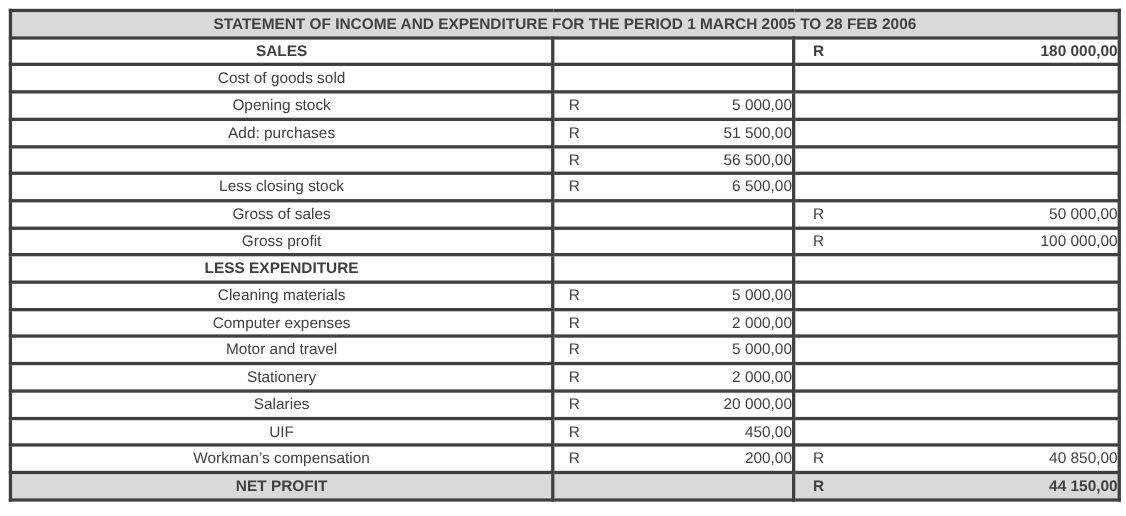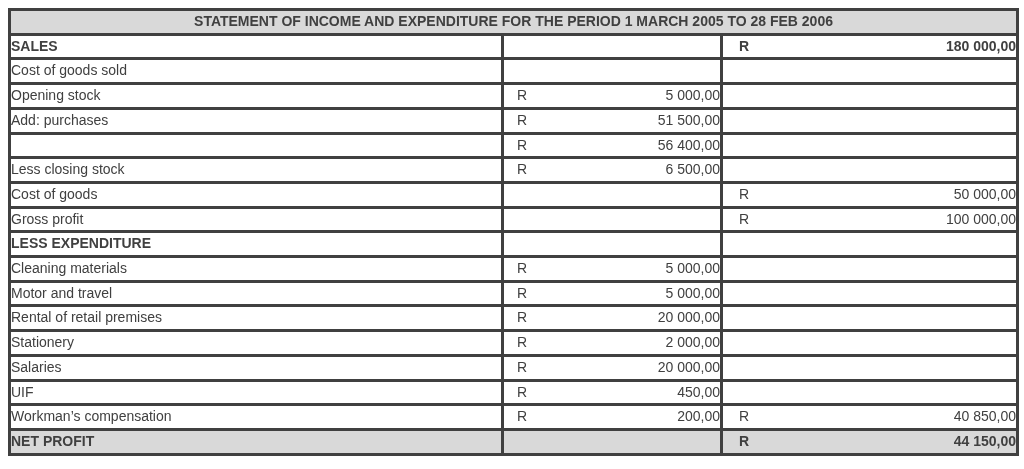--- a/index.html
+++ b/index.html
@@ -38,21 +38,21 @@
   }
   th.title-cell {
     height: 18px;
     line-height: 18px;
     background: #d9d9d9;
     font-weight: bold;
     font-size: 14.5px;
     text-align: center;
     border-bottom: 2px solid #000;
   }
-  td.c1 { text-align: left;  padding-left: 7px; }
+  td.c1 { text-align: center;  padding-left: 7px; }
   td.c2 { text-align: right; padding-right: 75px; }
   td.c3 { text-align: right; padding-right: 66px; }
   td.c2 .r { float: left; padding-left: 13px; }
   td.c3 .r { float: left; padding-left: 16px; }
   tr.bold td { font-weight: bold; }
   tr.shaded td { background: #d9d9d9; }
 </style>
 </head>
 <body>
 
@@ -84,56 +84,56 @@
           <td class="c2"><span class="r">R</span><span>5 000,00</span></td>
           <td class="c3"><span class="r"></span><span></span></td>
         </tr>
         <tr>
           <td class="c1"><span>Add: purchases</span></td>
           <td class="c2"><span class="r">R</span><span>51 500,00</span></td>
           <td class="c3"><span class="r"></span><span></span></td>
         </tr>
         <tr>
           <td class="c1"><span></span></td>
-          <td class="c2"><span class="r">R</span><span>56 400,00</span></td>
+          <td class="c2"><span class="r">R</span><span>56 500,00</span></td>
           <td class="c3"><span class="r"></span><span></span></td>
         </tr>
         <tr>
           <td class="c1"><span>Less closing stock</span></td>
           <td class="c2"><span class="r">R</span><span>6 500,00</span></td>
           <td class="c3"><span class="r"></span><span></span></td>
         </tr>
         <tr>
-          <td class="c1"><span>Cost of goods</span></td>
+          <td class="c1"><span>Gross of sales</span></td>
           <td class="c2"><span class="r"></span><span></span></td>
           <td class="c3"><span class="r">R</span><span>50 000,00</span></td>
         </tr>
         <tr>
           <td class="c1"><span>Gross profit</span></td>
           <td class="c2"><span class="r"></span><span></span></td>
           <td class="c3"><span class="r">R</span><span>100 000,00</span></td>
         </tr>
         <tr class="bold">
           <td class="c1"><span>LESS EXPENDITURE</span></td>
           <td class="c2"><span class="r"></span><span></span></td>
           <td class="c3"><span class="r"></span><span></span></td>
         </tr>
         <tr>
           <td class="c1"><span>Cleaning materials</span></td>
           <td class="c2"><span class="r">R</span><span>5 000,00</span></td>
           <td class="c3"><span class="r"></span><span></span></td>
         </tr>
         <tr>
-          <td class="c1"><span>Motor and travel</span></td>
-          <td class="c2"><span class="r">R</span><span>5 000,00</span></td>
+          <td class="c1"><span>Computer expenses</span></td>
+          <td class="c2"><span class="r">R</span><span>2 000,00</span></td>
           <td class="c3"><span class="r"></span><span></span></td>
         </tr>
         <tr>
-          <td class="c1"><span>Rental of retail premises</span></td>
-          <td class="c2"><span class="r">R</span><span>20 000,00</span></td>
+          <td class="c1"><span>Motor and travel</span></td>
+          <td class="c2"><span class="r">R</span><span>5 000,00</span></td>
           <td class="c3"><span class="r"></span><span></span></td>
         </tr>
         <tr>
           <td class="c1"><span>Stationery</span></td>
           <td class="c2"><span class="r">R</span><span>2 000,00</span></td>
           <td class="c3"><span class="r"></span><span></span></td>
         </tr>
         <tr>
           <td class="c1"><span>Salaries</span></td>
           <td class="c2"><span class="r">R</span><span>20 000,00</span></td>

